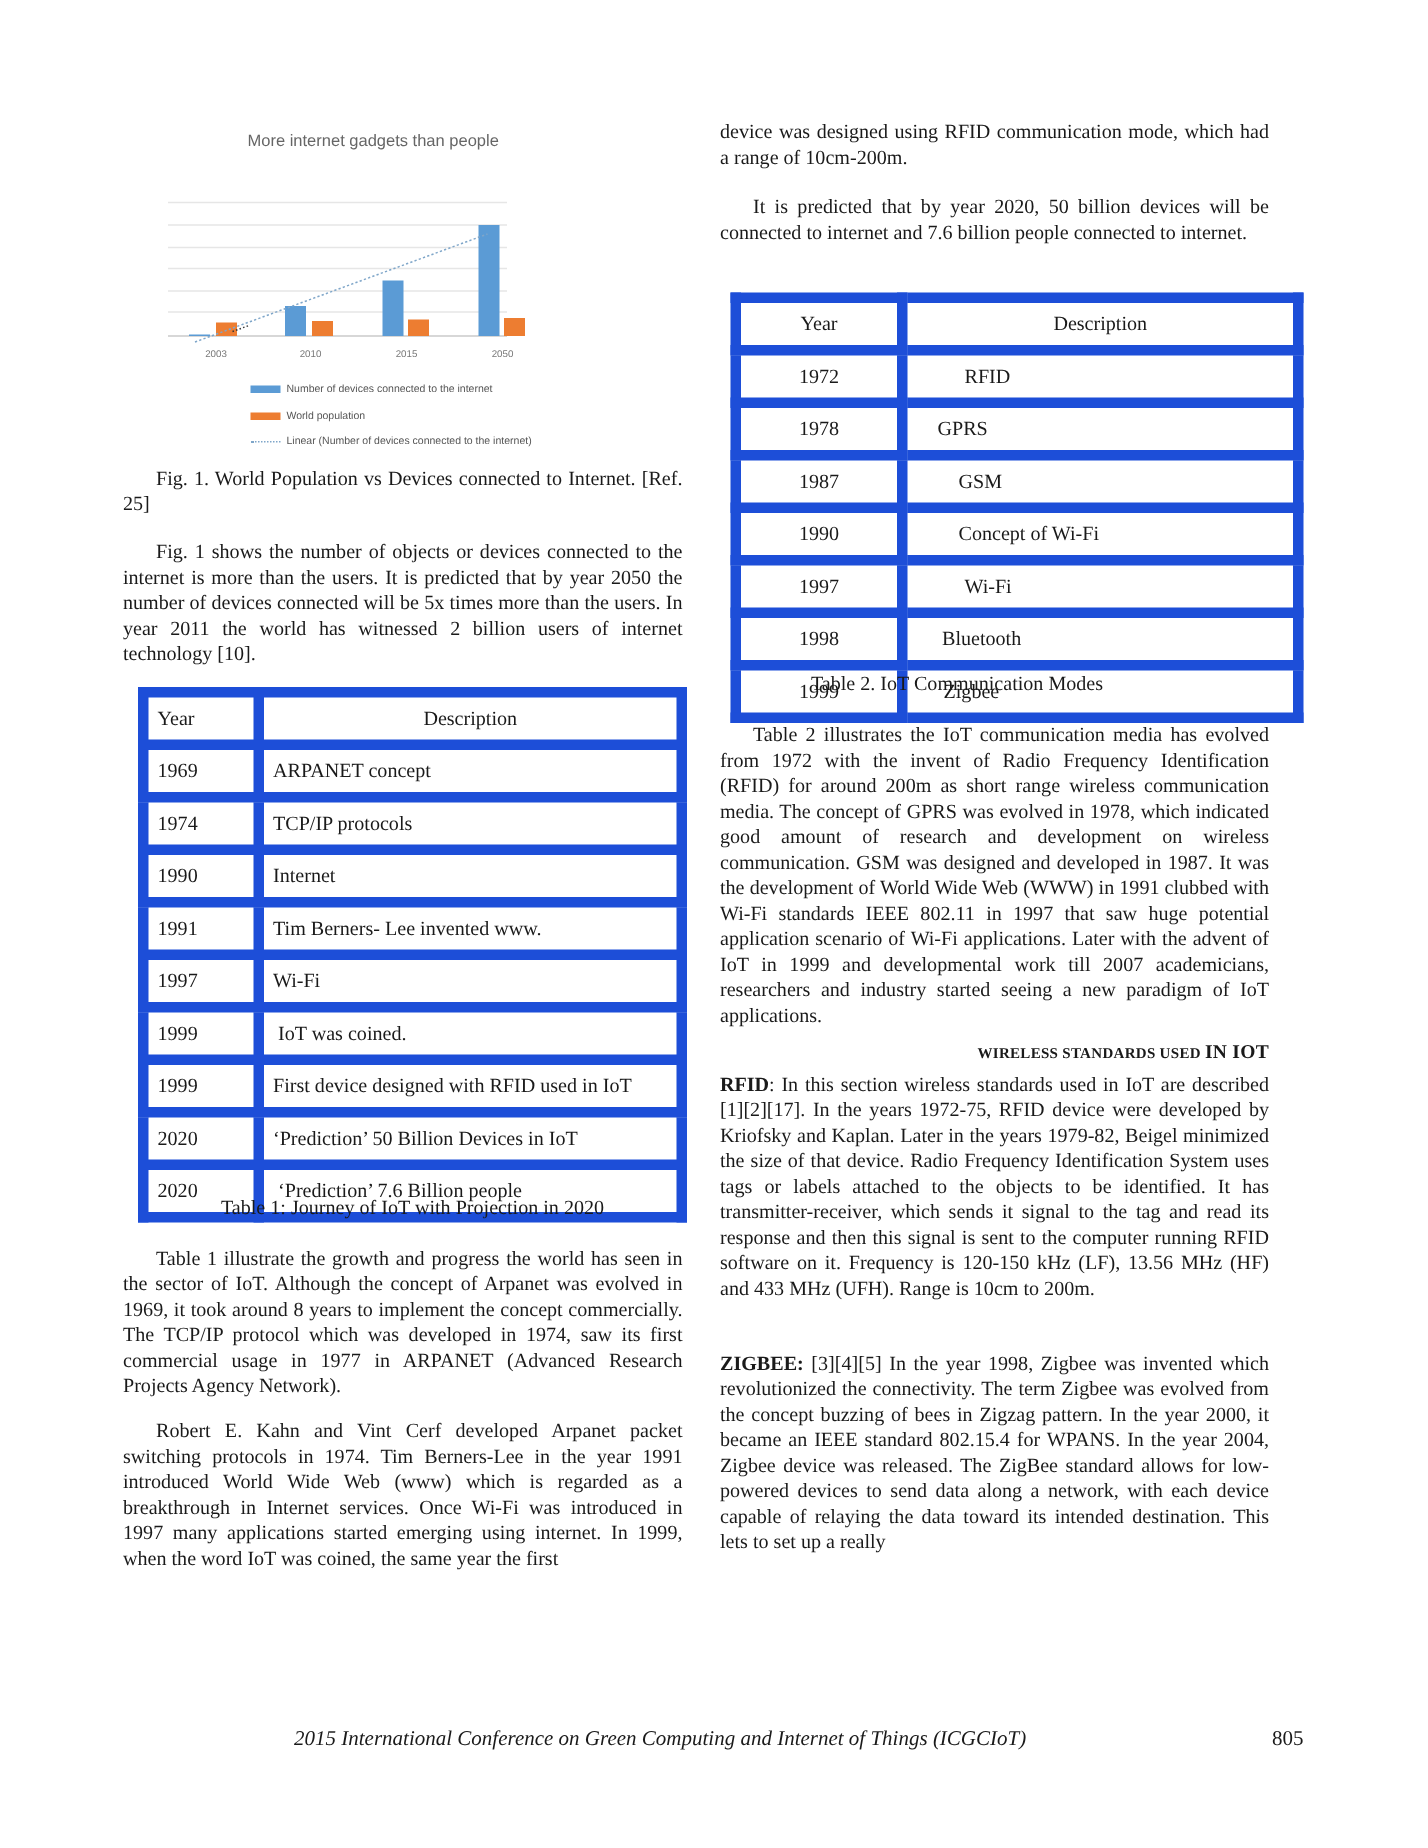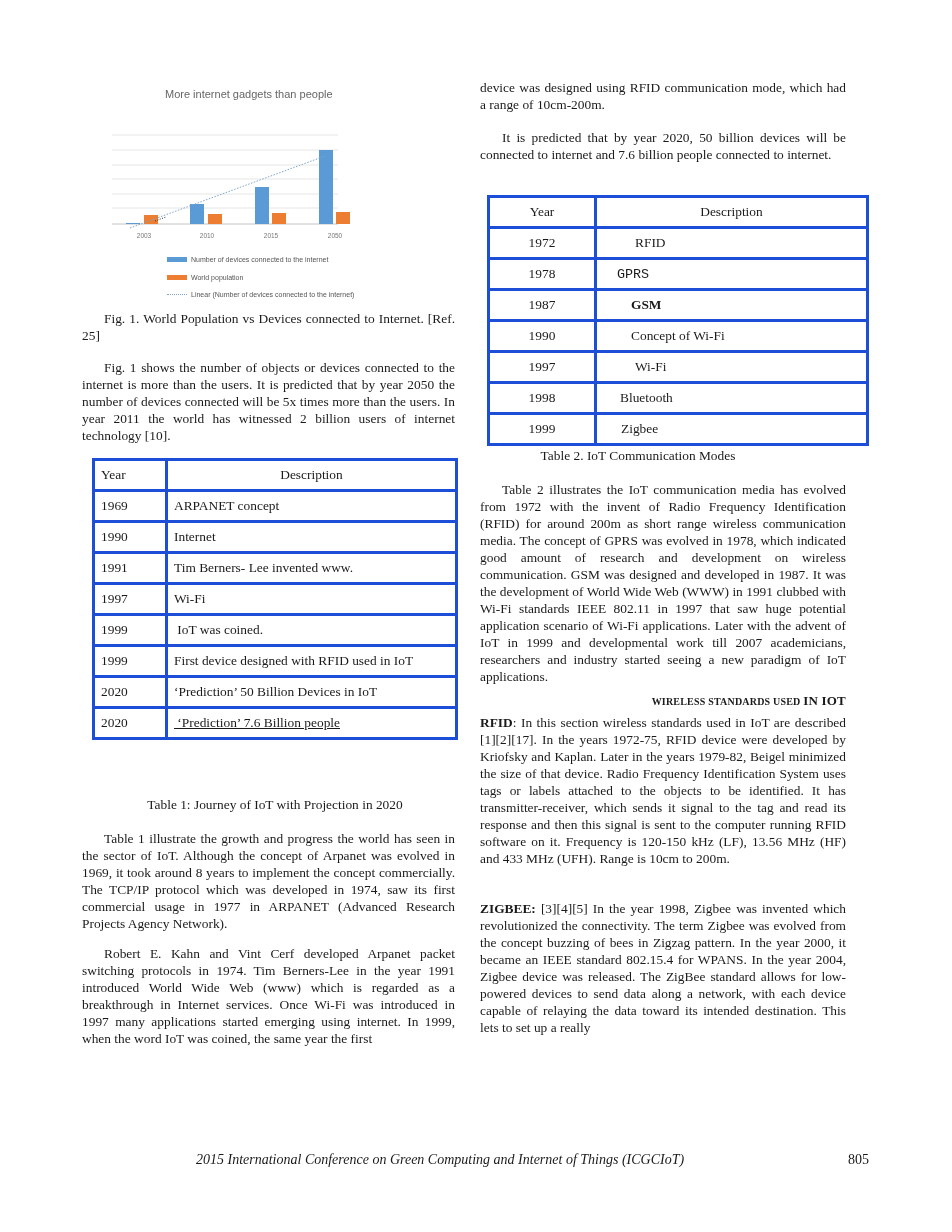--- a/index.html
+++ b/index.html
@@ -5,21 +5,21 @@
   html, body { margin: 0; padding: 0; background: #ffffff; }
   body { width: 952px; height: 1232px; position: relative; overflow: hidden;
          font-family: "Liberation Serif", serif; color: #1a1a1a; }
   .col { position: absolute; top: 0; }
   .left { left: 82px; width: 373px; }
   .right { left: 480px; width: 366px; }
   p.par { margin: 0; font-size: 13.4px; line-height: 17px; text-align: justify; text-indent: 22px; }
   p.noindent { text-indent: 0; }
   .caption { font-size: 13.4px; line-height: 17px; text-align: center; }
   table.t { border-collapse: collapse; font-size: 13.4px; }
-  table.t td { border: 3px solid #1d4ed8; height: 28px; padding: 0 6px; vertical-align: middle; }
+  table.t td { border: 7px solid #1d4ed8; height: 28px; padding: 0 6px; vertical-align: middle; }
   .chart-title { position: absolute; font-family: "Liberation Sans", sans-serif; font-size: 11px; color: #666; }
   .legend-row { position: absolute; font-family: "Liberation Sans", sans-serif; font-size: 7px; color: #555; display: flex; align-items: center; gap: 4px; }
   .sw { display: inline-block; width: 20px; height: 5px; }
   .heading { font-size: 10px; font-weight: bold; text-align: right; letter-spacing: 0.2px; }
   .heading .big { font-size: 13px; }
   .footer { position: absolute; top: 1152px; left: 196px; font-size: 14px; font-style: italic; }
   .pagenum { position: absolute; top: 1152px; left: 848px; font-size: 14px; }
 </style>
 </head>
 <body>
@@ -87,20 +87,24 @@
     <tbody>
         <tr>
       <td style="width:58px;">Year</td>
       <td style="text-align:center;">Description</td>
     </tr>
     <tr>
           <td>1969</td>
           <td>ARPANET concept</td>
         </tr>
     <tr>
+          <td>1974</td>
+          <td>TCP/IP  protocols</td>
+        </tr>
+    <tr>
           <td>1990</td>
           <td>Internet</td>
         </tr>
     <tr>
           <td>1991</td>
           <td>Tim Berners- Lee invented www.</td>
         </tr>
     <tr>
           <td>1997</td>
           <td>Wi-Fi</td>
@@ -112,21 +116,21 @@
     <tr>
           <td>1999</td>
           <td>First device designed with RFID used in IoT</td>
         </tr>
     <tr>
           <td>2020</td>
           <td>‘Prediction’ 50 Billion Devices in IoT</td>
         </tr>
     <tr>
           <td>2020</td>
-          <td style="white-space:pre;text-decoration:underline;"> ‘Prediction’ 7.6 Billion people</td>
+          <td style="white-space:pre;"> ‘Prediction’ 7.6 Billion people</td>
         </tr>
   </tbody>
     </table>
 
   <div class="caption" style="position:absolute; top:796px; left:10px; width:366px;">Table 1: Journey of IoT with Projection in 2020</div>
 
   <p class="par" style="position:absolute; top:830px; left:0; width:373px;">Table 1 illustrate the growth and progress the world has seen in the sector of IoT. Although the concept of Arpanet was evolved in 1969, it took around 8 years to implement the concept commercially. The TCP/IP protocol which was developed in 1974, saw its first commercial usage in 1977 in ARPANET (Advanced Research Projects Agency Network).</p>
 
   <p class="par" style="position:absolute; top:945px; left:0; width:373px;">Robert E. Kahn and Vint Cerf developed Arpanet packet switching protocols in 1974. Tim Berners-Lee in the year 1991 introduced World Wide Web (www) which is regarded as a breakthrough in Internet services. Once Wi-Fi was introduced in 1997 many applications started emerging using internet. In 1999, when the word IoT was coined, the same year the first</p>
 </div>
@@ -141,25 +145,25 @@
         <tr>
       <td style="width:92px; text-align:center;">Year</td>
       <td style="text-align:center;">Description</td>
     </tr>
     <tr>
           <td style="text-align:center;">1972</td>
           <td style="padding-left:38px;">RFID</td>
         </tr>
     <tr>
           <td style="text-align:center;">1978</td>
-          <td style="padding-left:20px;font-family:Liberation Mono, monospace;">GPRS</td>
+          <td style="padding-left:20px;">GPRS</td>
         </tr>
     <tr>
           <td style="text-align:center;">1987</td>
-          <td style="padding-left:34px;font-weight:bold;">GSM</td>
+          <td style="padding-left:34px;">GSM</td>
         </tr>
     <tr>
           <td style="text-align:center;">1990</td>
           <td style="padding-left:34px;">Concept of Wi-Fi</td>
         </tr>
     <tr>
           <td style="text-align:center;">1997</td>
           <td style="padding-left:38px;">Wi-Fi</td>
         </tr>
     <tr>

